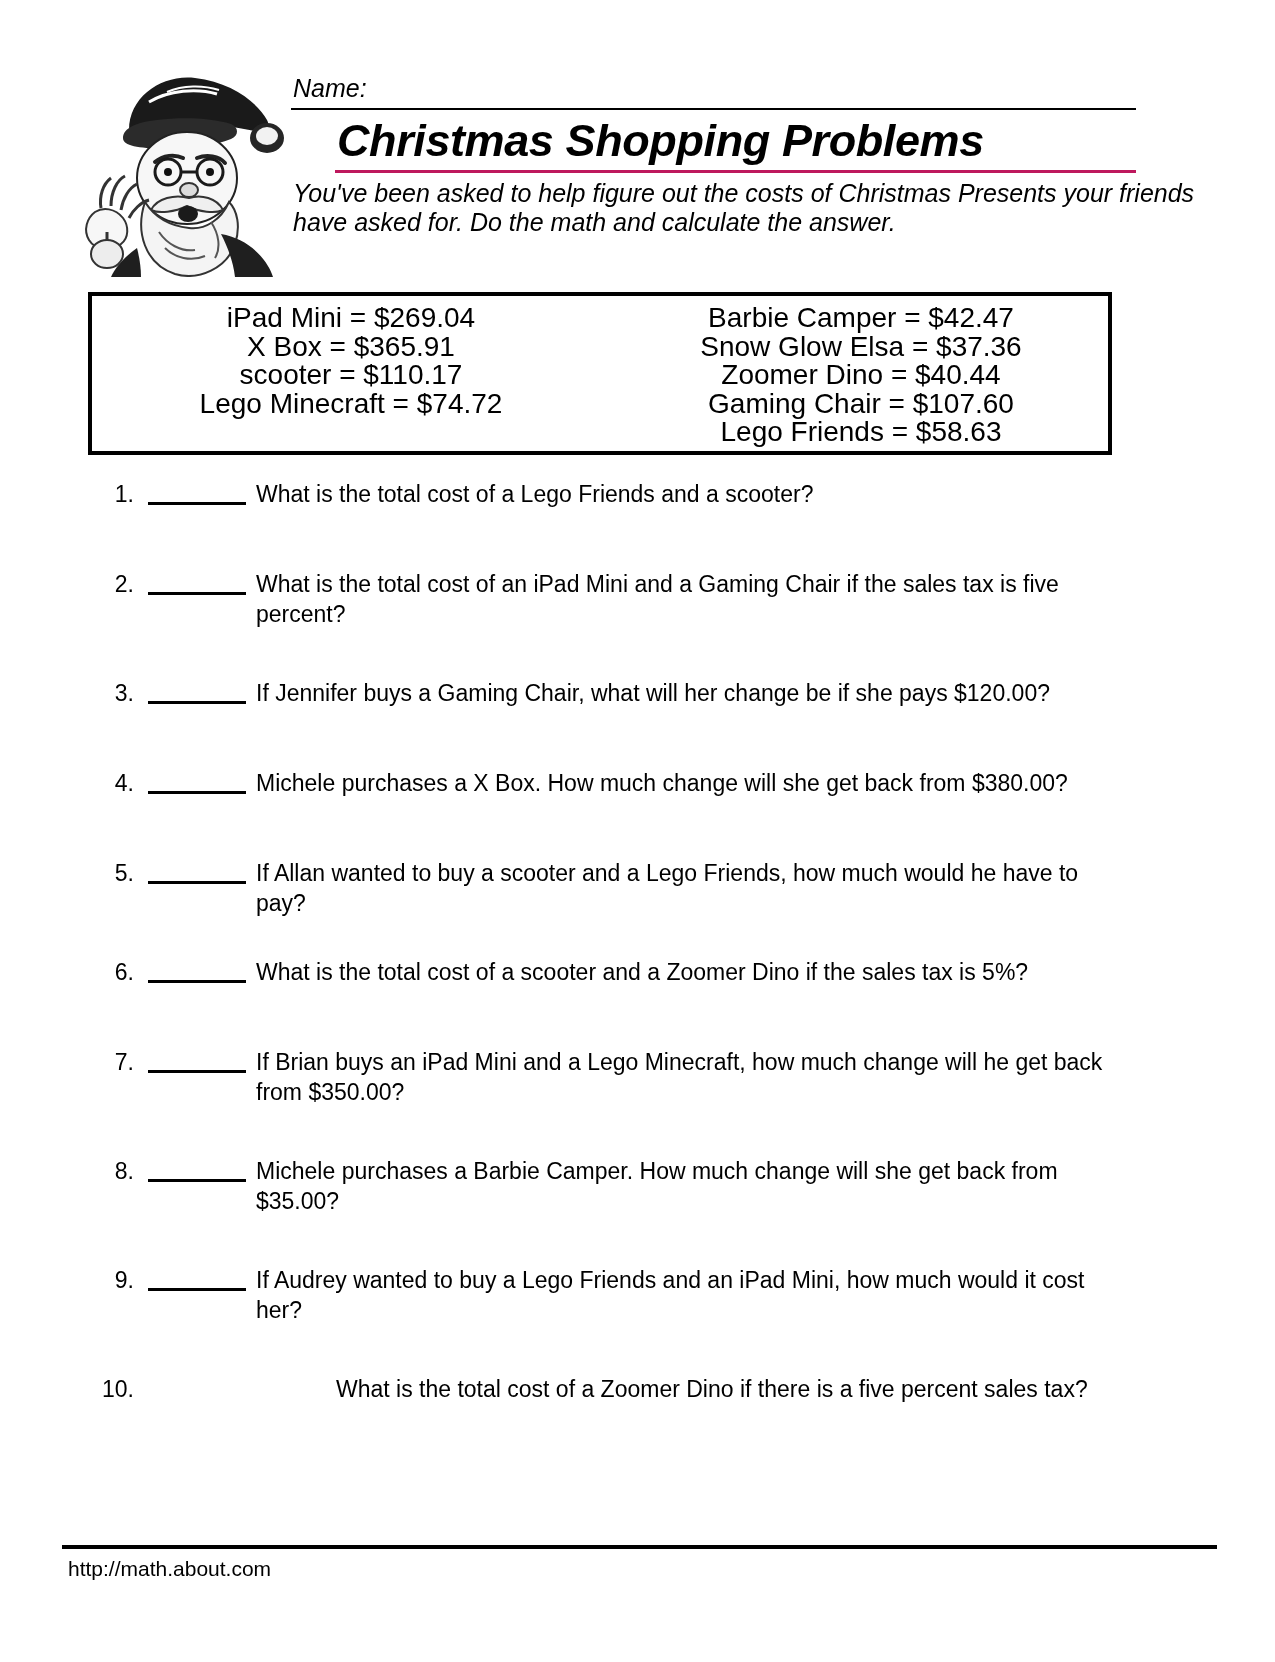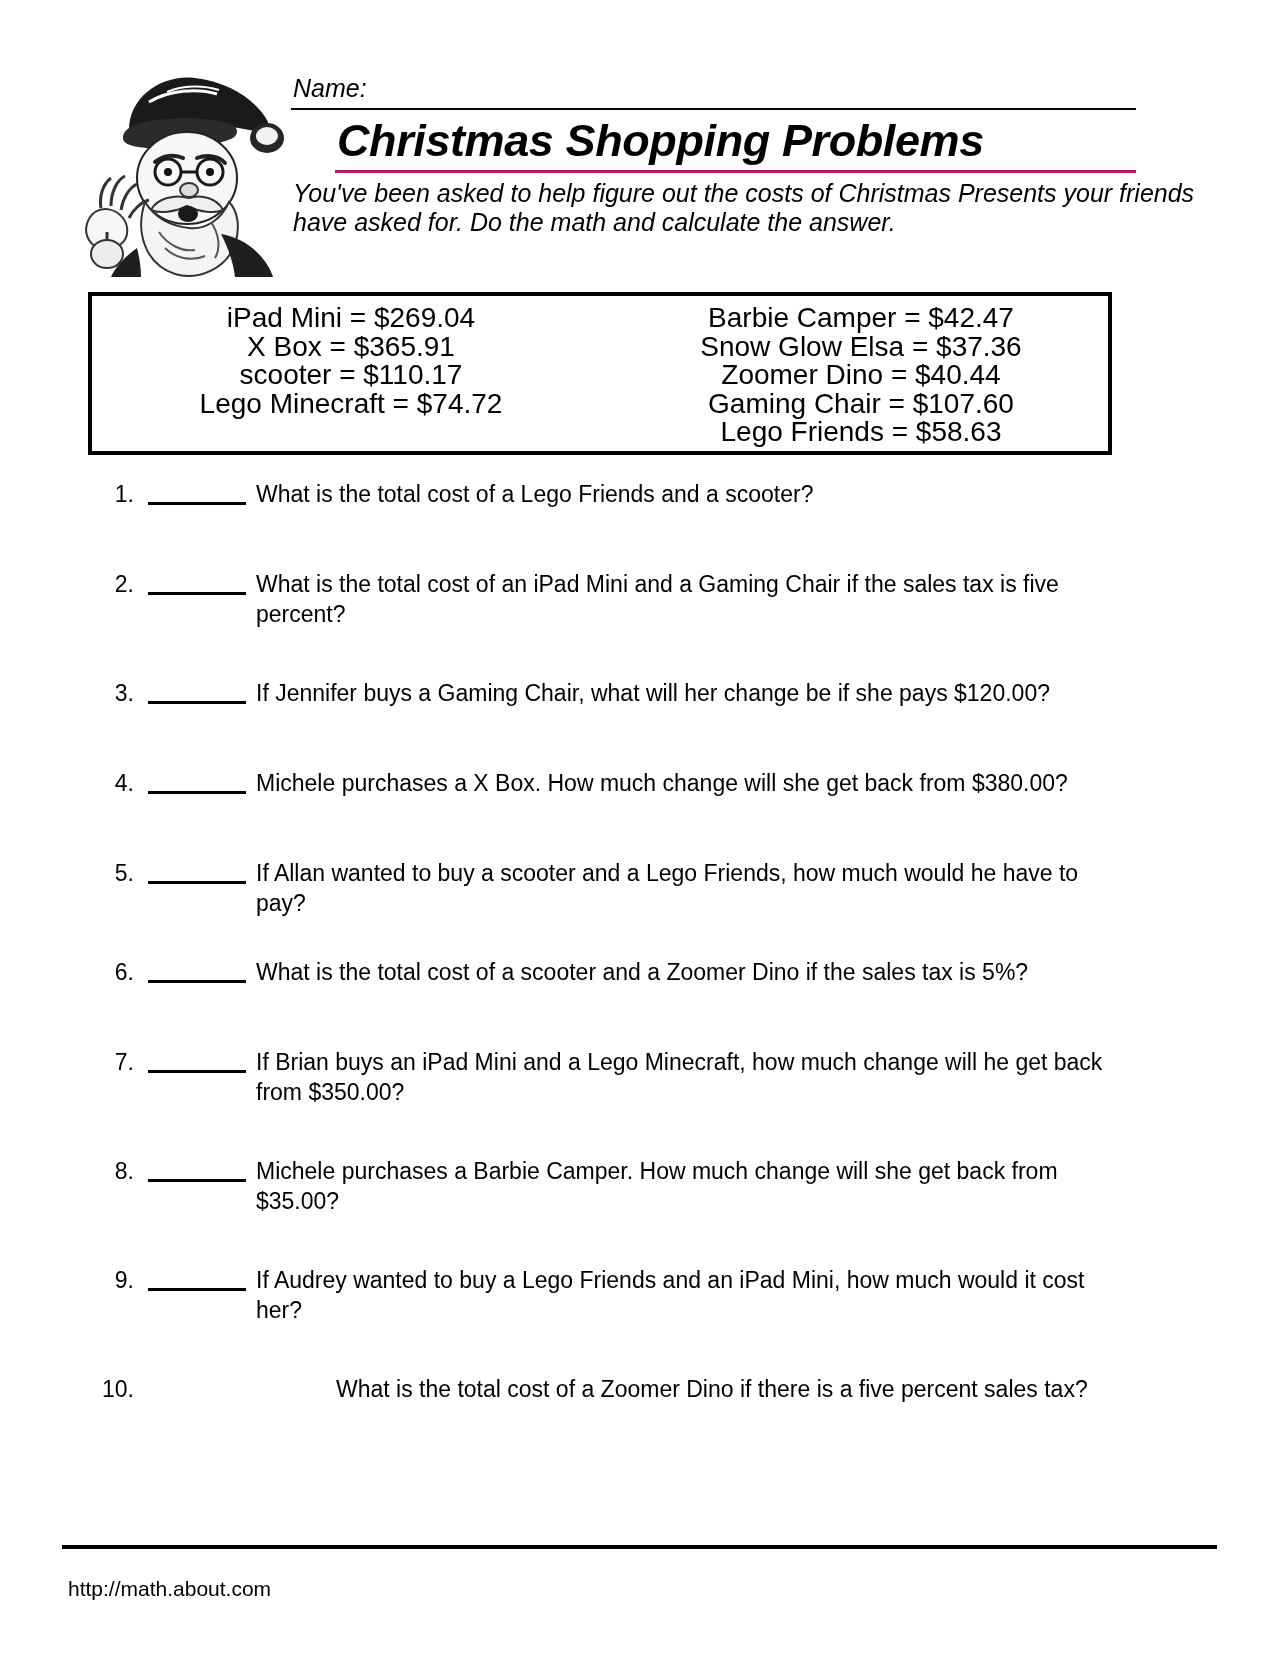--- a/index.html
+++ b/index.html
@@ -147,21 +147,20 @@
   }
   #footer-rule {
     border-top: 4px solid #000;
     width: 1155px;
   }
   #footer-url {
     font-size: 21px;
     line-height: 28px;
     padding-top: 6px;
     padding-left: 6px;
-    margin-top: 20px;
   }
 </style>
 </head>
 <body>
 
 <div id="header">
 
   <div id="santa">
     <svg width="215" height="215" viewBox="0 0 215 215" xmlns="http://www.w3.org/2000/svg">
       <g fill="#1a1a1a">

